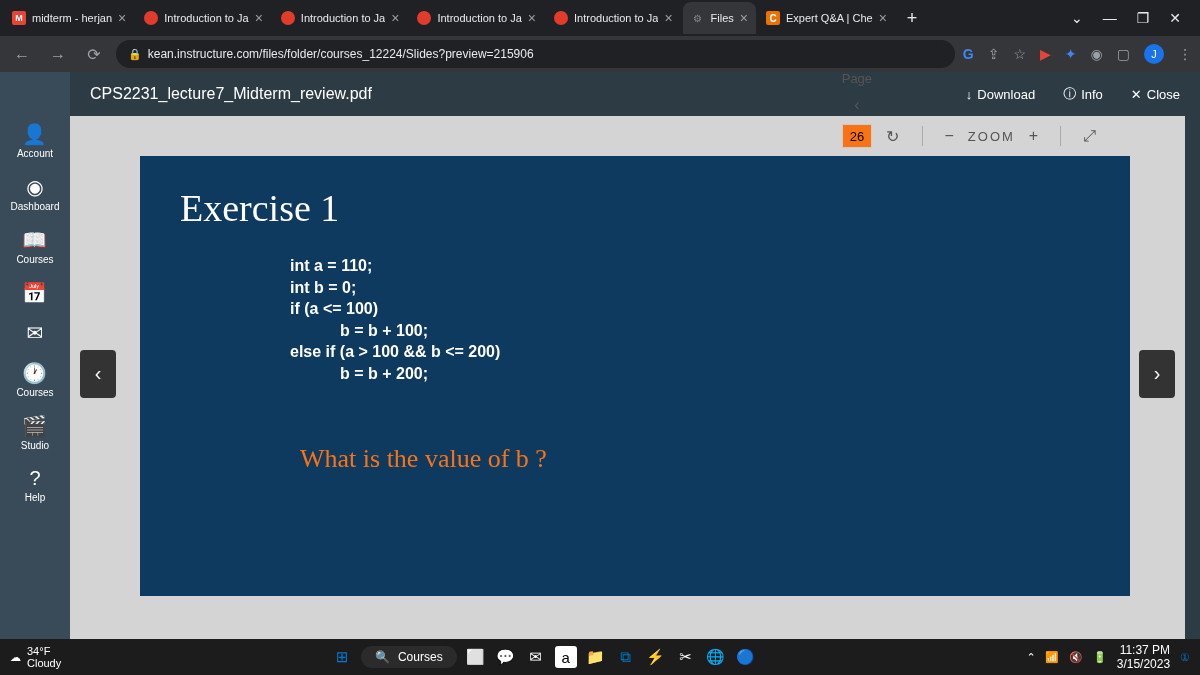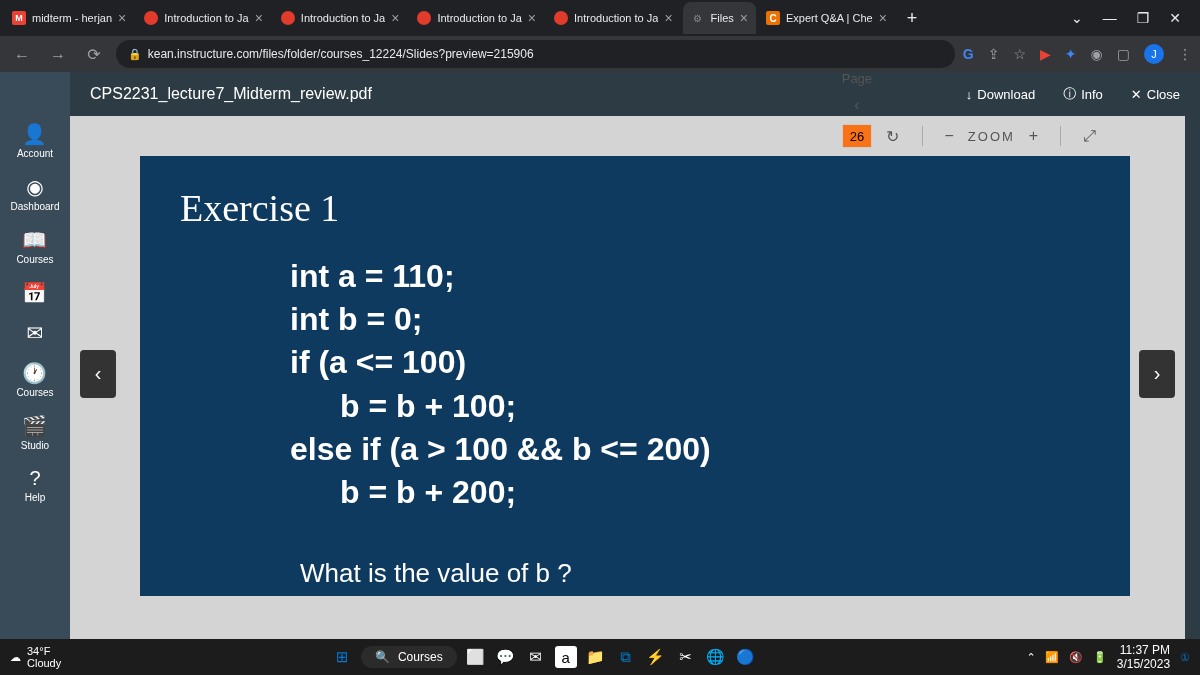--- a/index.html
+++ b/index.html
@@ -40,23 +40,23 @@
 
 .doc-toolbar { height: 40px; background: #d4d4d4; display: flex; align-items: center; justify-content: flex-end; padding: 0 100px 0 20px; gap: 10px; color: #555; font-size: 13px; }
 .page-nav { display: flex; align-items: center; gap: 10px; flex-direction: column; }
 .page-input { width: 30px; height: 24px; border: 1px solid #ccc; text-align: center; font-size: 13px; background: #f97316; }
 .tb-sep { width: 1px; height: 20px; background: #aaa; margin: 0 8px; }
 .tb-btn { font-size: 16px; cursor: pointer; padding: 0 4px; }
 
 .slide-container { flex: 1; background: #d4d4d4; display: flex; justify-content: center; padding: 0 50px 20px 50px; position: relative; overflow: hidden; }
 .slide { width: 990px; height: 440px; background: #0f3a5f; padding: 30px 40px; color: #fff; position: relative; }
 .slide-title { font-family: 'Times New Roman', serif; font-size: 38px; font-weight: normal; margin-bottom: 25px; }
-.code-block { font-family: 'Times New Roman', serif; font-size: 32px; font-weight: bold; margin-left: 110px; line-height: 1.35; }
+.code-block { font-family: 'Times New Roman', serif; font-size: 16px; font-weight: bold; margin-left: 110px; line-height: 1.35; }
 .code-indent { padding-left: 50px; }
-.question { color: #ffffff; font-size: 26px; margin-left: 120px; margin-top: 44px; font-family: Liberation Sans, sans-serif; }
+.question { color: #f97316; font-size: 26px; margin-left: 120px; margin-top: 59px; font-family: Liberation Serif, serif; }
 
 .scroll-right { position: absolute; right: 0; top: 0; bottom: 0; width: 15px; background: #2d3b45; }
 .scroll-thumb { position: absolute; right: 2px; top: 165px; width: 8px; height: 30px; background: #888; border-radius: 4px; }
 
 .prev-arrow, .next-arrow { position: absolute; top: 50%; transform: translateY(-50%); width: 36px; height: 48px; background: #333; color: #fff; display: flex; align-items: center; justify-content: center; font-size: 20px; border-radius: 4px; cursor: pointer; z-index: 5; }
 .prev-arrow { left: 10px; }
 .next-arrow { right: 25px; }
 
 .h-scroll { height: 14px; background: #eee; position: relative; margin: 0 50px; }
 

